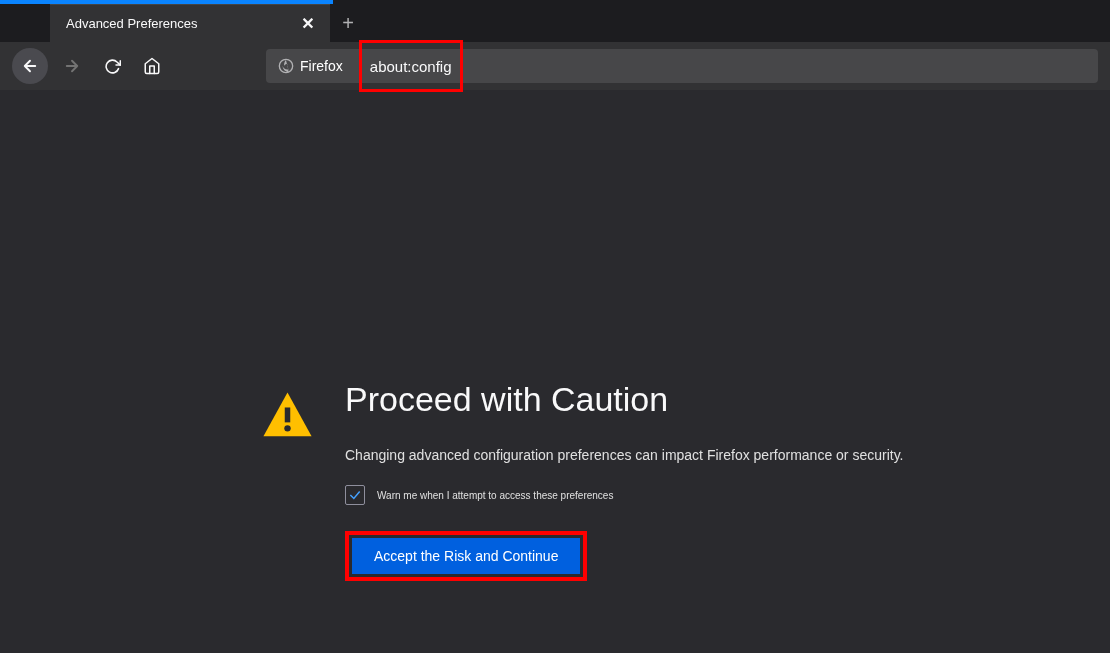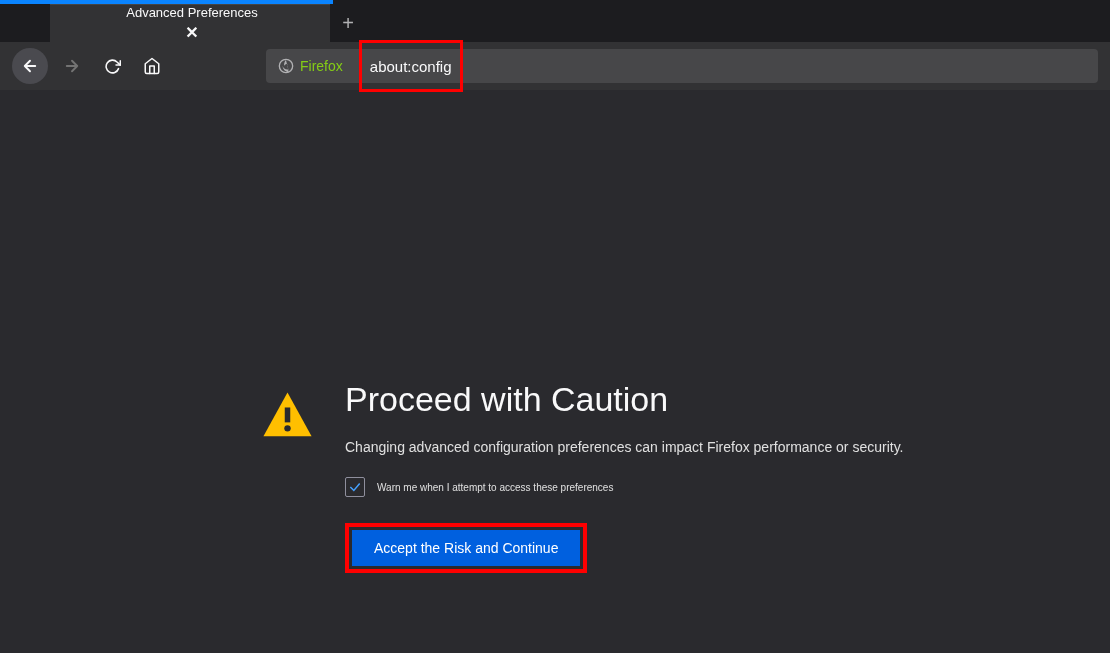--- a/index.html
+++ b/index.html
@@ -26,21 +26,20 @@
     }
     .tab {
       background: #323234;
       display: flex;
       align-items: center;
       padding: 0 12px 0 16px;
       min-width: 280px;
       color: #f9f9fa;
       font-size: 13px;
       border-top: 1px solid #444;
-      flex-direction: column;
     }
     .tab-title { flex: 1; }
     .tab-close {
       width: 20px; height: 20px;
       display: flex; align-items: center; justify-content: center;
       color: #f9f9fa;
       cursor: pointer;
       font-size: 16px;
       font-weight: bold;
     }
@@ -85,21 +84,21 @@
       display: flex;
       align-items: center;
       padding: 0 4px;
       gap: 8px;
     }
     .url-identity {
       display: flex;
       align-items: center;
       gap: 6px;
       padding: 0 8px;
-      color: #84cc16;
+      color: #ffffff;
       font-size: 14px;
     }
     .url-highlight {
       border: 3px solid #ff0000;
       padding: 4px 8px;
       color: #f9f9fa;
       font-size: 15px;
       display: flex;
       align-items: center;
       height: 52px;
@@ -116,21 +115,21 @@
     .warning-icon {
       width: 55px;
       height: 55px;
       flex-shrink: 0;
       margin-top: 8px;
     }
     .warning-body h1 {
       font-size: 34px;
       font-weight: 300;
       color: #f9f9fa;
-      margin-bottom: 20px;
+      margin-bottom: 28px;
     }
     .warning-body p {
       font-size: 14px;
       color: #e0e0e0;
       margin-bottom: 22px;
     }
     .checkbox-row {
       display: flex;
       align-items: center;
       gap: 12px;

